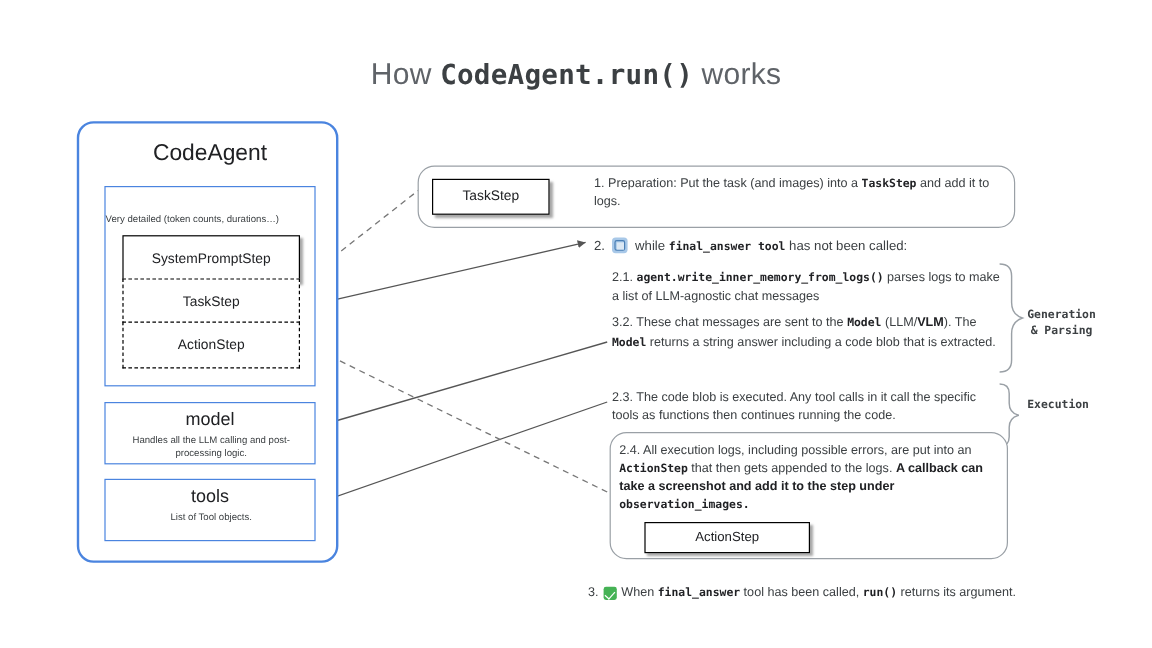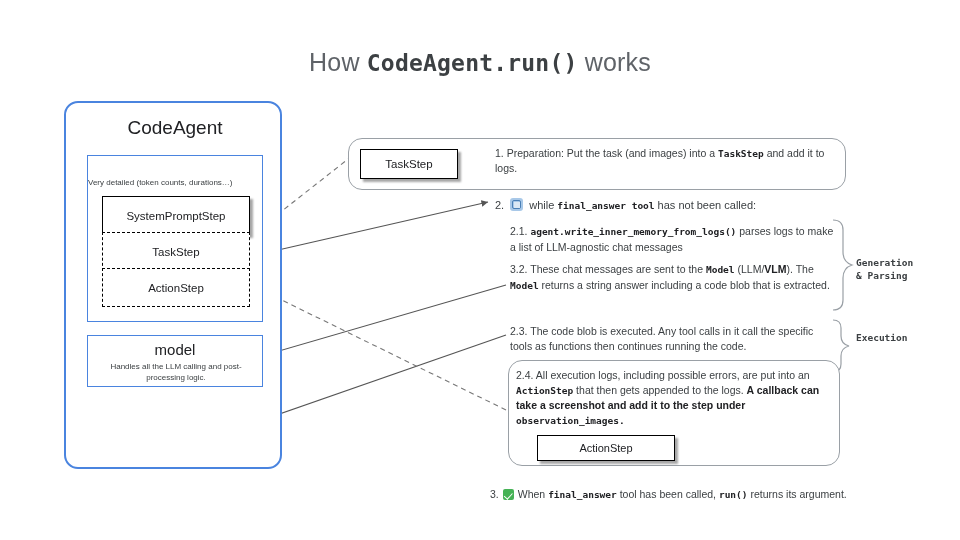--- a/index.html
+++ b/index.html
@@ -91,21 +91,21 @@
   .actionstep-chip{
     position:absolute;left:537px;top:435px;width:136px;height:24px;background:#fff;
     border:1.6px solid #000;box-shadow:2.5px 2.5px 2px rgba(0,0,0,.35);
     display:flex;align-items:center;justify-content:center;font-size:11px;color:#202124;
   }
 
   .side-label{
     position:absolute;font-family:"DejaVu Sans Mono","Liberation Mono",monospace;
     font-size:9.5px;font-weight:bold;line-height:13px;color:#3c4043;
   }
-  .lbl-gen{left:856px;top:256px;}
+  .lbl-gen{left:856px;top:256px;text-align:center;}
   .lbl-exec{left:856px;top:331px;}
 
   .step3{
     position:absolute;left:490px;top:488px;width:440px;font-size:10.5px;color:#3c4043;
     display:flex;align-items:flex-start;gap:4px;
   }
   .check-emoji{
     display:inline-block;width:11px;height:11px;border-radius:2px;background:#45b255;
     position:relative;flex:0 0 auto;margin-top:1px;
   }
@@ -164,20 +164,24 @@
       <div class="step-box step-solid sb1">SystemPromptStep</div>
       <div class="step-box step-dashed sb2">TaskStep</div>
       <div class="step-box step-dashed sb3">ActionStep</div>
     </div>
 
     <div class="mt-box mt-model">
       <div class="mt-title">model</div>
       <div class="mt-sub">Handles all the LLM calling and post-processing logic.</div>
     </div>
 
+    <div class="mt-box mt-tools">
+      <div class="mt-title">tools</div>
+      <div class="mt-sub">List of Tool objects.</div>
+    </div>
   </div>
 
   <div class="rbox box-step1"></div>
   <div class="taskstep-chip">TaskStep</div>
   <div class="step1-text">
     <span>1.</span>
     <span>Preparation: Put the task (and images) into a </span><span class="mono">TaskStep</span><span> and add it to logs.</span>
   </div>
 
   <div class="step2-line">

